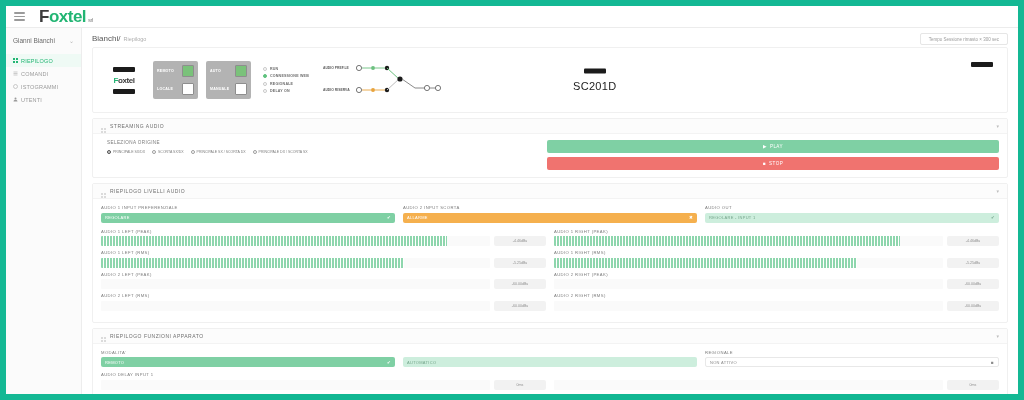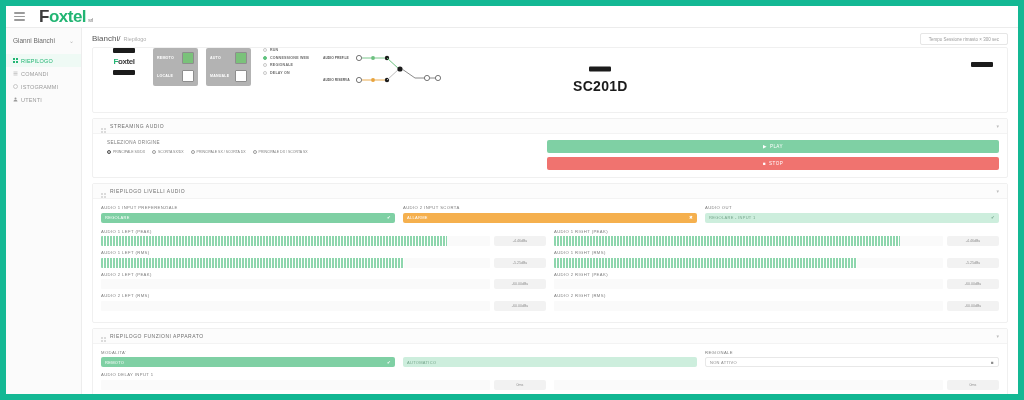--- a/index.html
+++ b/index.html
@@ -77,21 +77,21 @@
     border: 1px solid #e6e6e6; border-radius: 2px;
     background: #fff;
     font-size: 4.5px; color: #9b9b9b;
     padding: 2.5px 8px;
   }
   .content { flex: 1; overflow: hidden; padding: 0 10px 0 10px; }
   
   .devicecard {
     background: #fff; border: 1px solid #f0f0f0; border-radius: 2px;
     height: 66px; position: relative; margin-bottom: 5px;
-    display: flex; 
+    display: flex; align-items: center;
   }
   .dev-logo {
     margin-left: 10px; width: 42px;
     display: flex; flex-direction: column; align-items: center; gap: 4px;
   }
   .blk { width: 22px; height: 5px; background: #1b1b1b; border-radius: 1px; }
   .dev-logo .txt { font-size: 8px; font-weight: 700; color: #3c3c3c; letter-spacing: -0.4px; }
   .dev-logo .txt .g { color: #22b573; }
   .modbox {
     width: 45px; height: 38px; background: #b3b3b3;
@@ -110,21 +110,21 @@
   .dot.on { background: #5fc27e; border-color: #5fc27e; }
   .statitem .t { font-size: 3.6px; color: #6d6d6d; font-weight: 700; letter-spacing: 0.2px; }
   
   .routing { margin-left: 14px; position: relative; width: 120px; height: 44px; }
   .routing .rlabel { position: absolute; font-size: 3.4px; color: #5d5d5d; font-weight: 700; }
   .routing svg { position: absolute; left: 0; top: 0; }
   .devname {
     position: absolute; left: 480px; top: 50%; transform: translateY(-50%);
     display: flex; flex-direction: column; align-items: center; gap: 6px;
   }
-  .devname .t { font-size: 14px; font-weight: 700; color: #1b1b1b; letter-spacing: 0.3px; }
+  .devname .t { font-size: 11px; font-weight: 400; color: #1b1b1b; letter-spacing: 0.3px; }
   .devright { position: absolute; right: 14px; top: 14px; }
   
   .card { border: 1px solid #f0f0f0; border-radius: 2px; margin-bottom: 5px; background: #fff; }
   .card-head {
     display: flex; align-items: center; justify-content: space-between;
     padding: 4px 8px; border-bottom: 1px solid #f3f3f3;
     background: #fcfcfc;
   }
   .card-head .ht { display: flex; align-items: center; gap: 4px; }
   .card-head .title { font-size: 5px; color: #6f6f6f; letter-spacing: 0.5px; }

